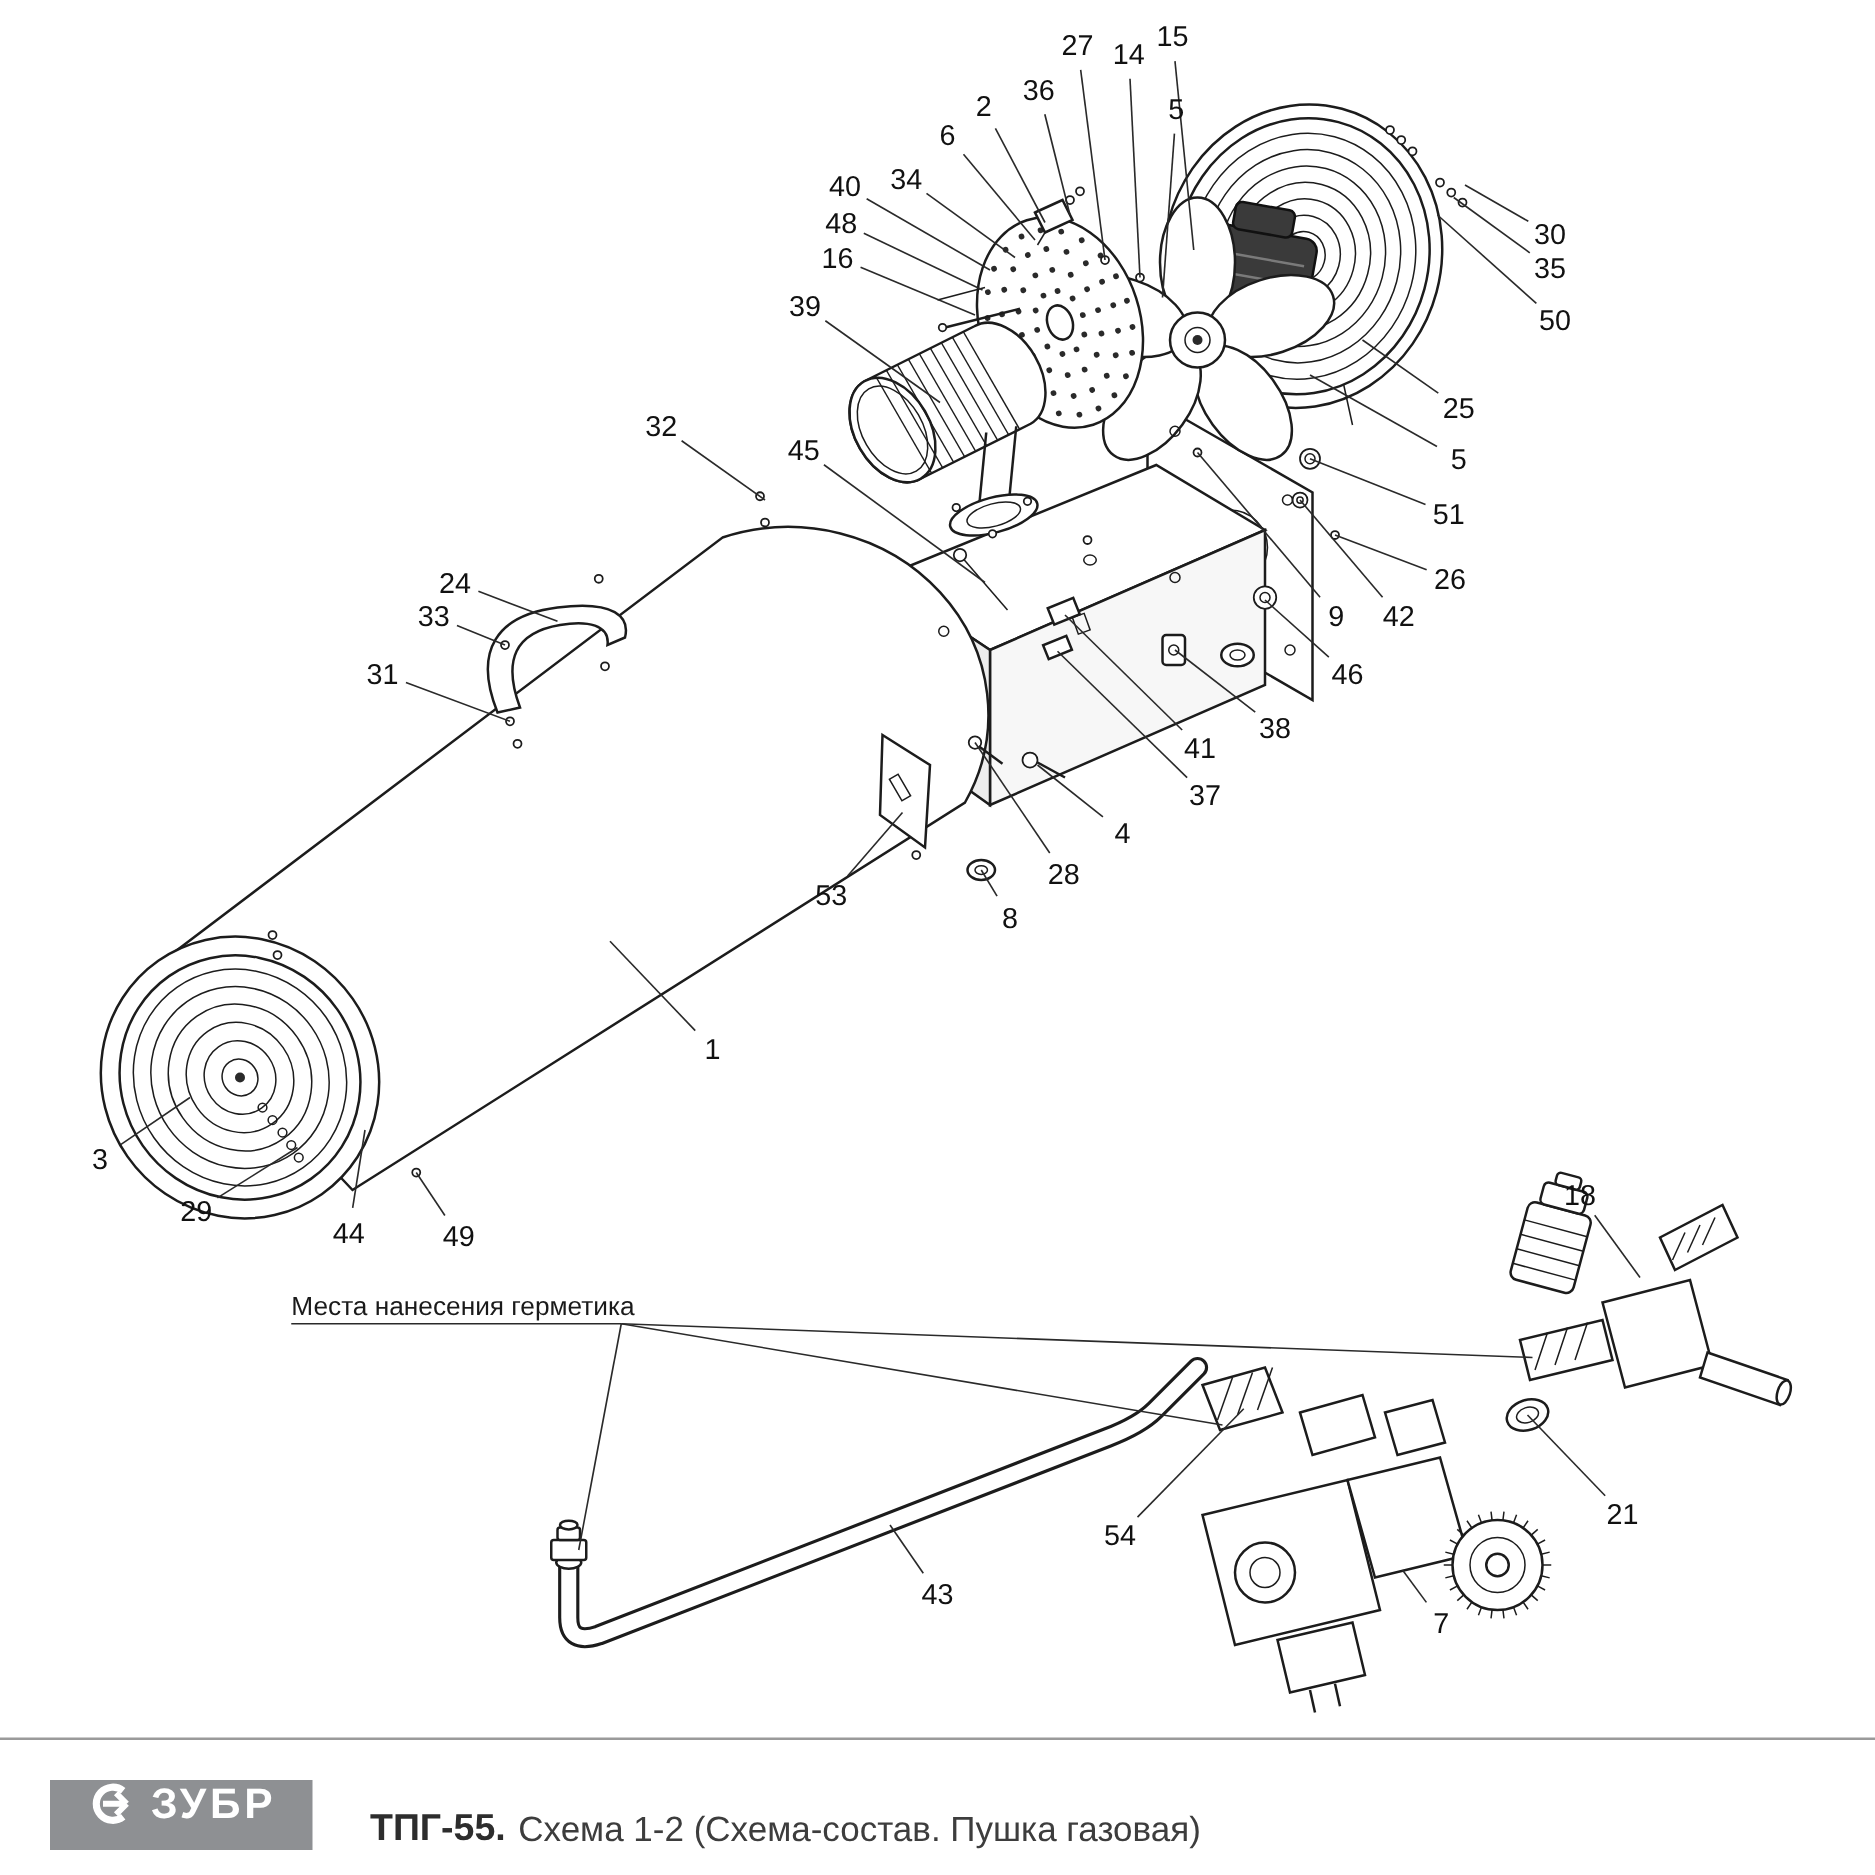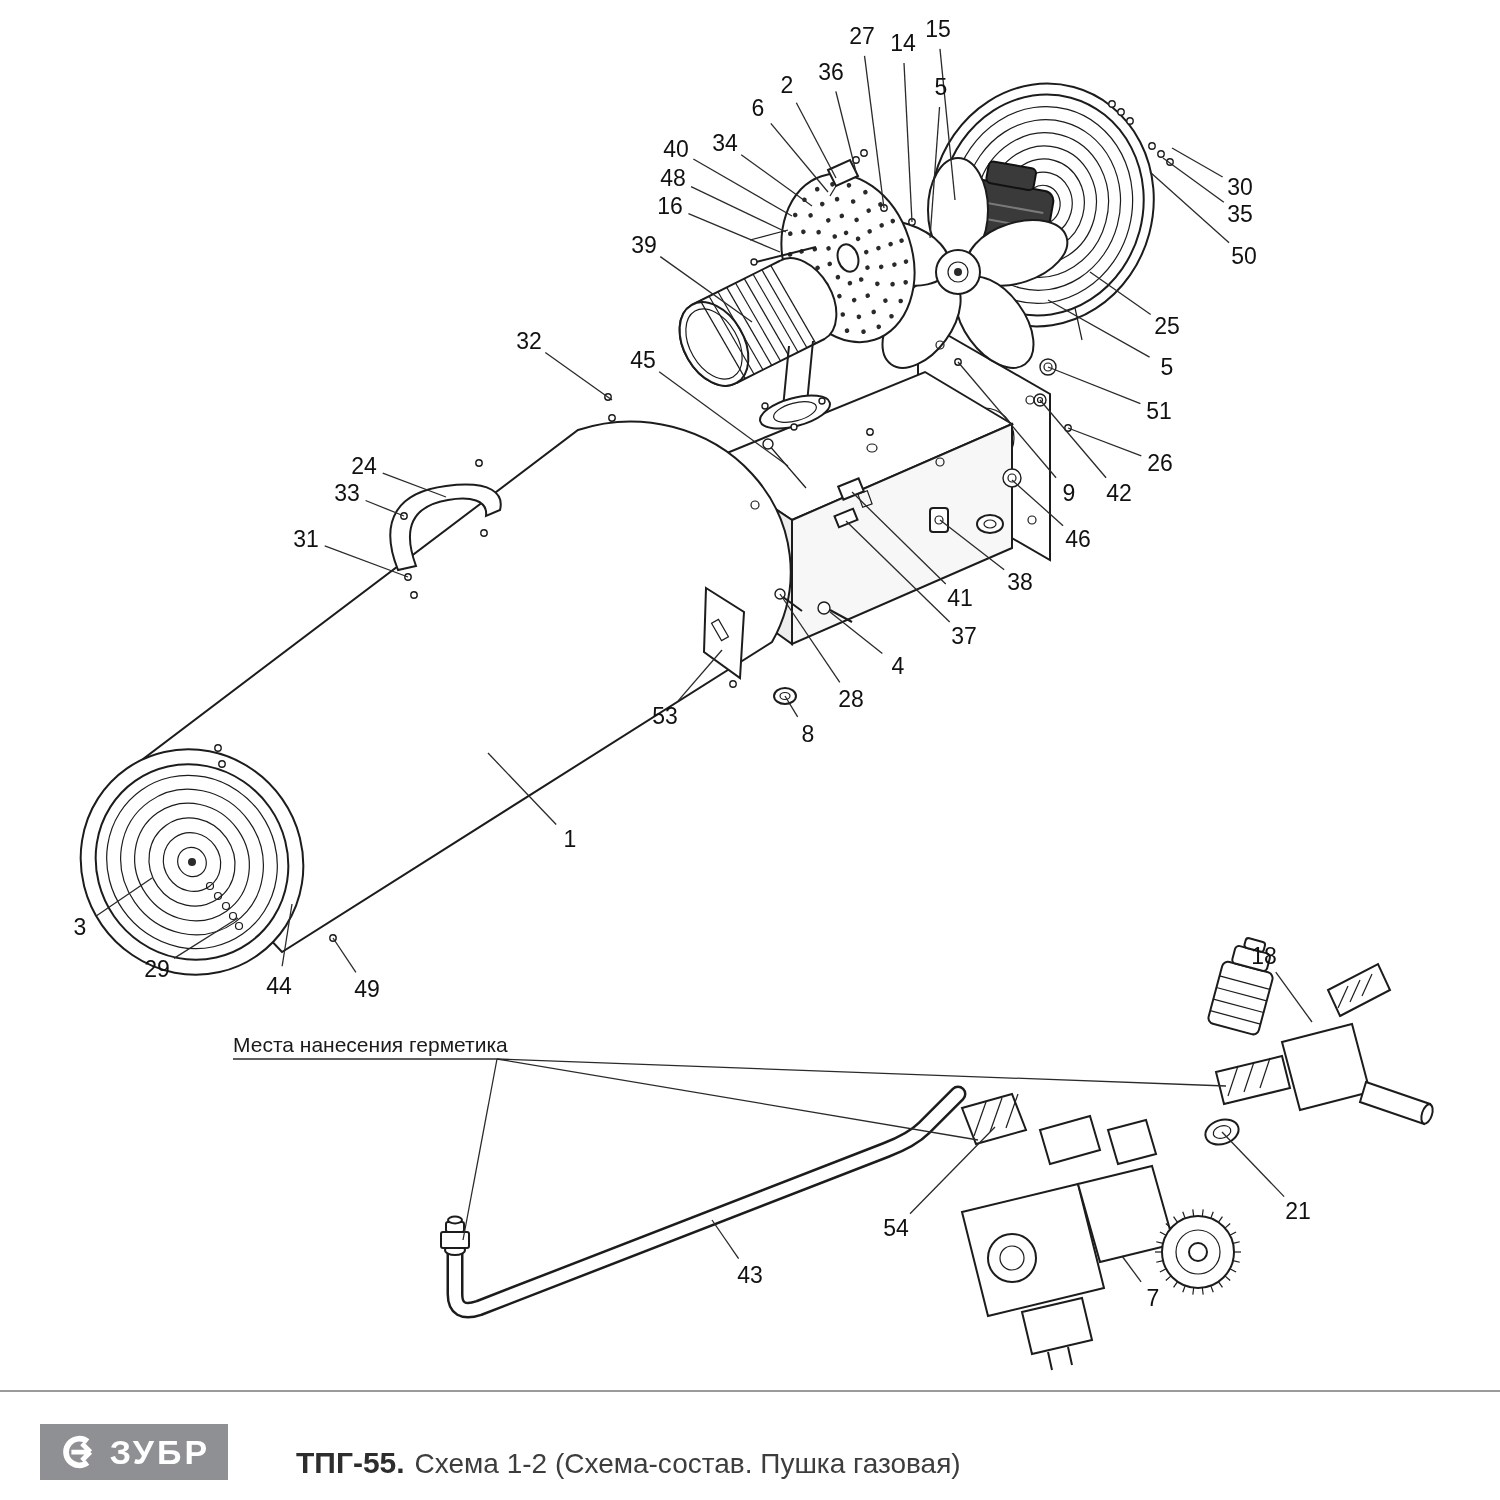--- a/index.html
+++ b/index.html
@@ -18,22 +18,22 @@
   .wh1{fill:#ffffff;stroke:var(--line);stroke-width:1.4;}
   .dot{fill:#2a2a2a;stroke:none;}
   .leader{stroke:#2a2a2a;stroke-width:1.3;fill:none;}
   .lbl{font-size:23px;fill:var(--label_text);}
   .note{font-size:21px;fill:#1a1a1a;}
   .motor-body{fill:#3a3a3a;stroke:#111;stroke-width:2;}
   .motor-line{stroke:#7a7a7a;stroke-width:2;}
   .tube-outer{fill:none;stroke:var(--line);stroke-width:17;stroke-linecap:round;stroke-linejoin:round;}
   .tube-inner{fill:none;stroke:#ffffff;stroke-width:12;stroke-linecap:round;stroke-linejoin:round;}
   .footer{position:absolute;left:0;top:1390px;width:1500px;height:110px;border-top:2px solid var(--footer_rule);background:#fff;}
-  .logo{position:absolute;left:40px;top:32px;width:188px;height:56px;background:var(--logo_bg);
-        display:flex;align-items:center;justify-content:center;gap:10px;}
+  .logo{position:absolute;left:40px;top:32px;width:210px;height:56px;background:var(--logo_bg);
+        display:flex;align-items:flex-start;justify-content:center;gap:10px;}
   .logo-text{color:var(--logo_text);font-weight:bold;font-size:34px;letter-spacing:3px;}
   .title{position:absolute;left:296px;top:32px;height:56px;display:flex;align-items:flex-end;
          padding-top:12px;box-sizing:border-box;font-size:28px;color:var(--title_text);}
   .title .model{font-weight:bold;font-size:30px;color:#2d2d2d;margin-right:10px;}
 </style>
 </head>
 <body>
 
 <div class="page">
 

